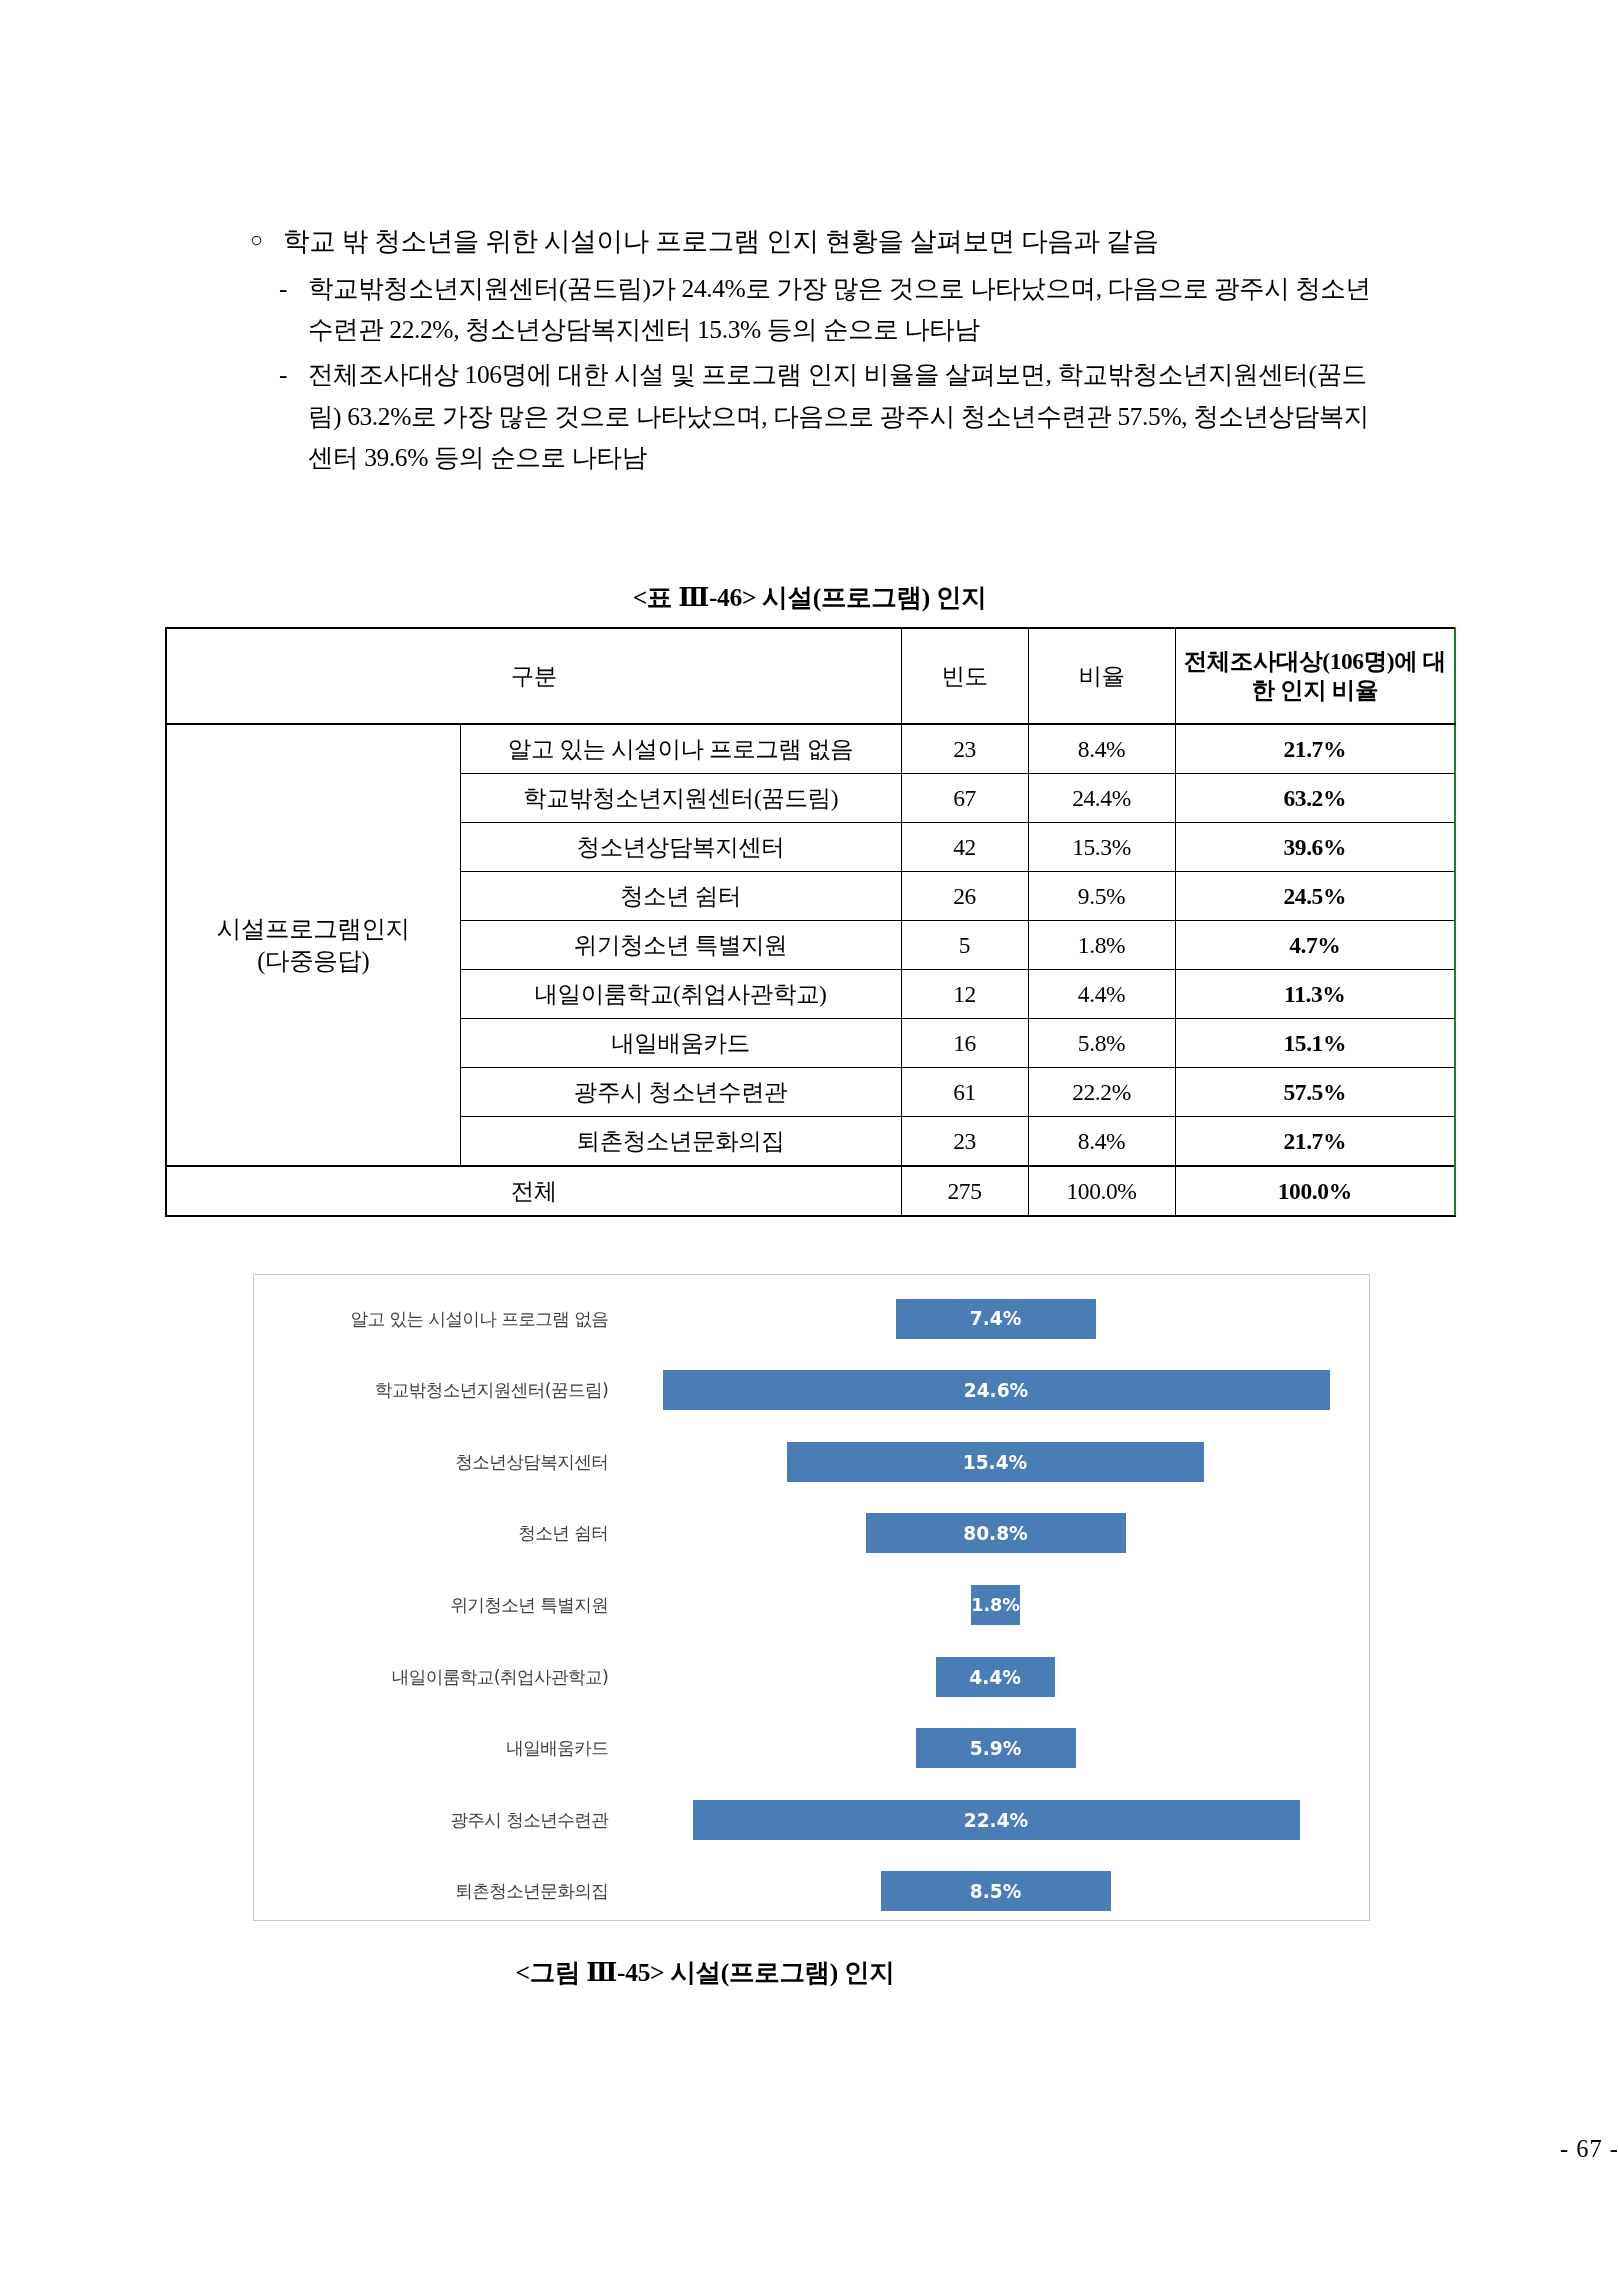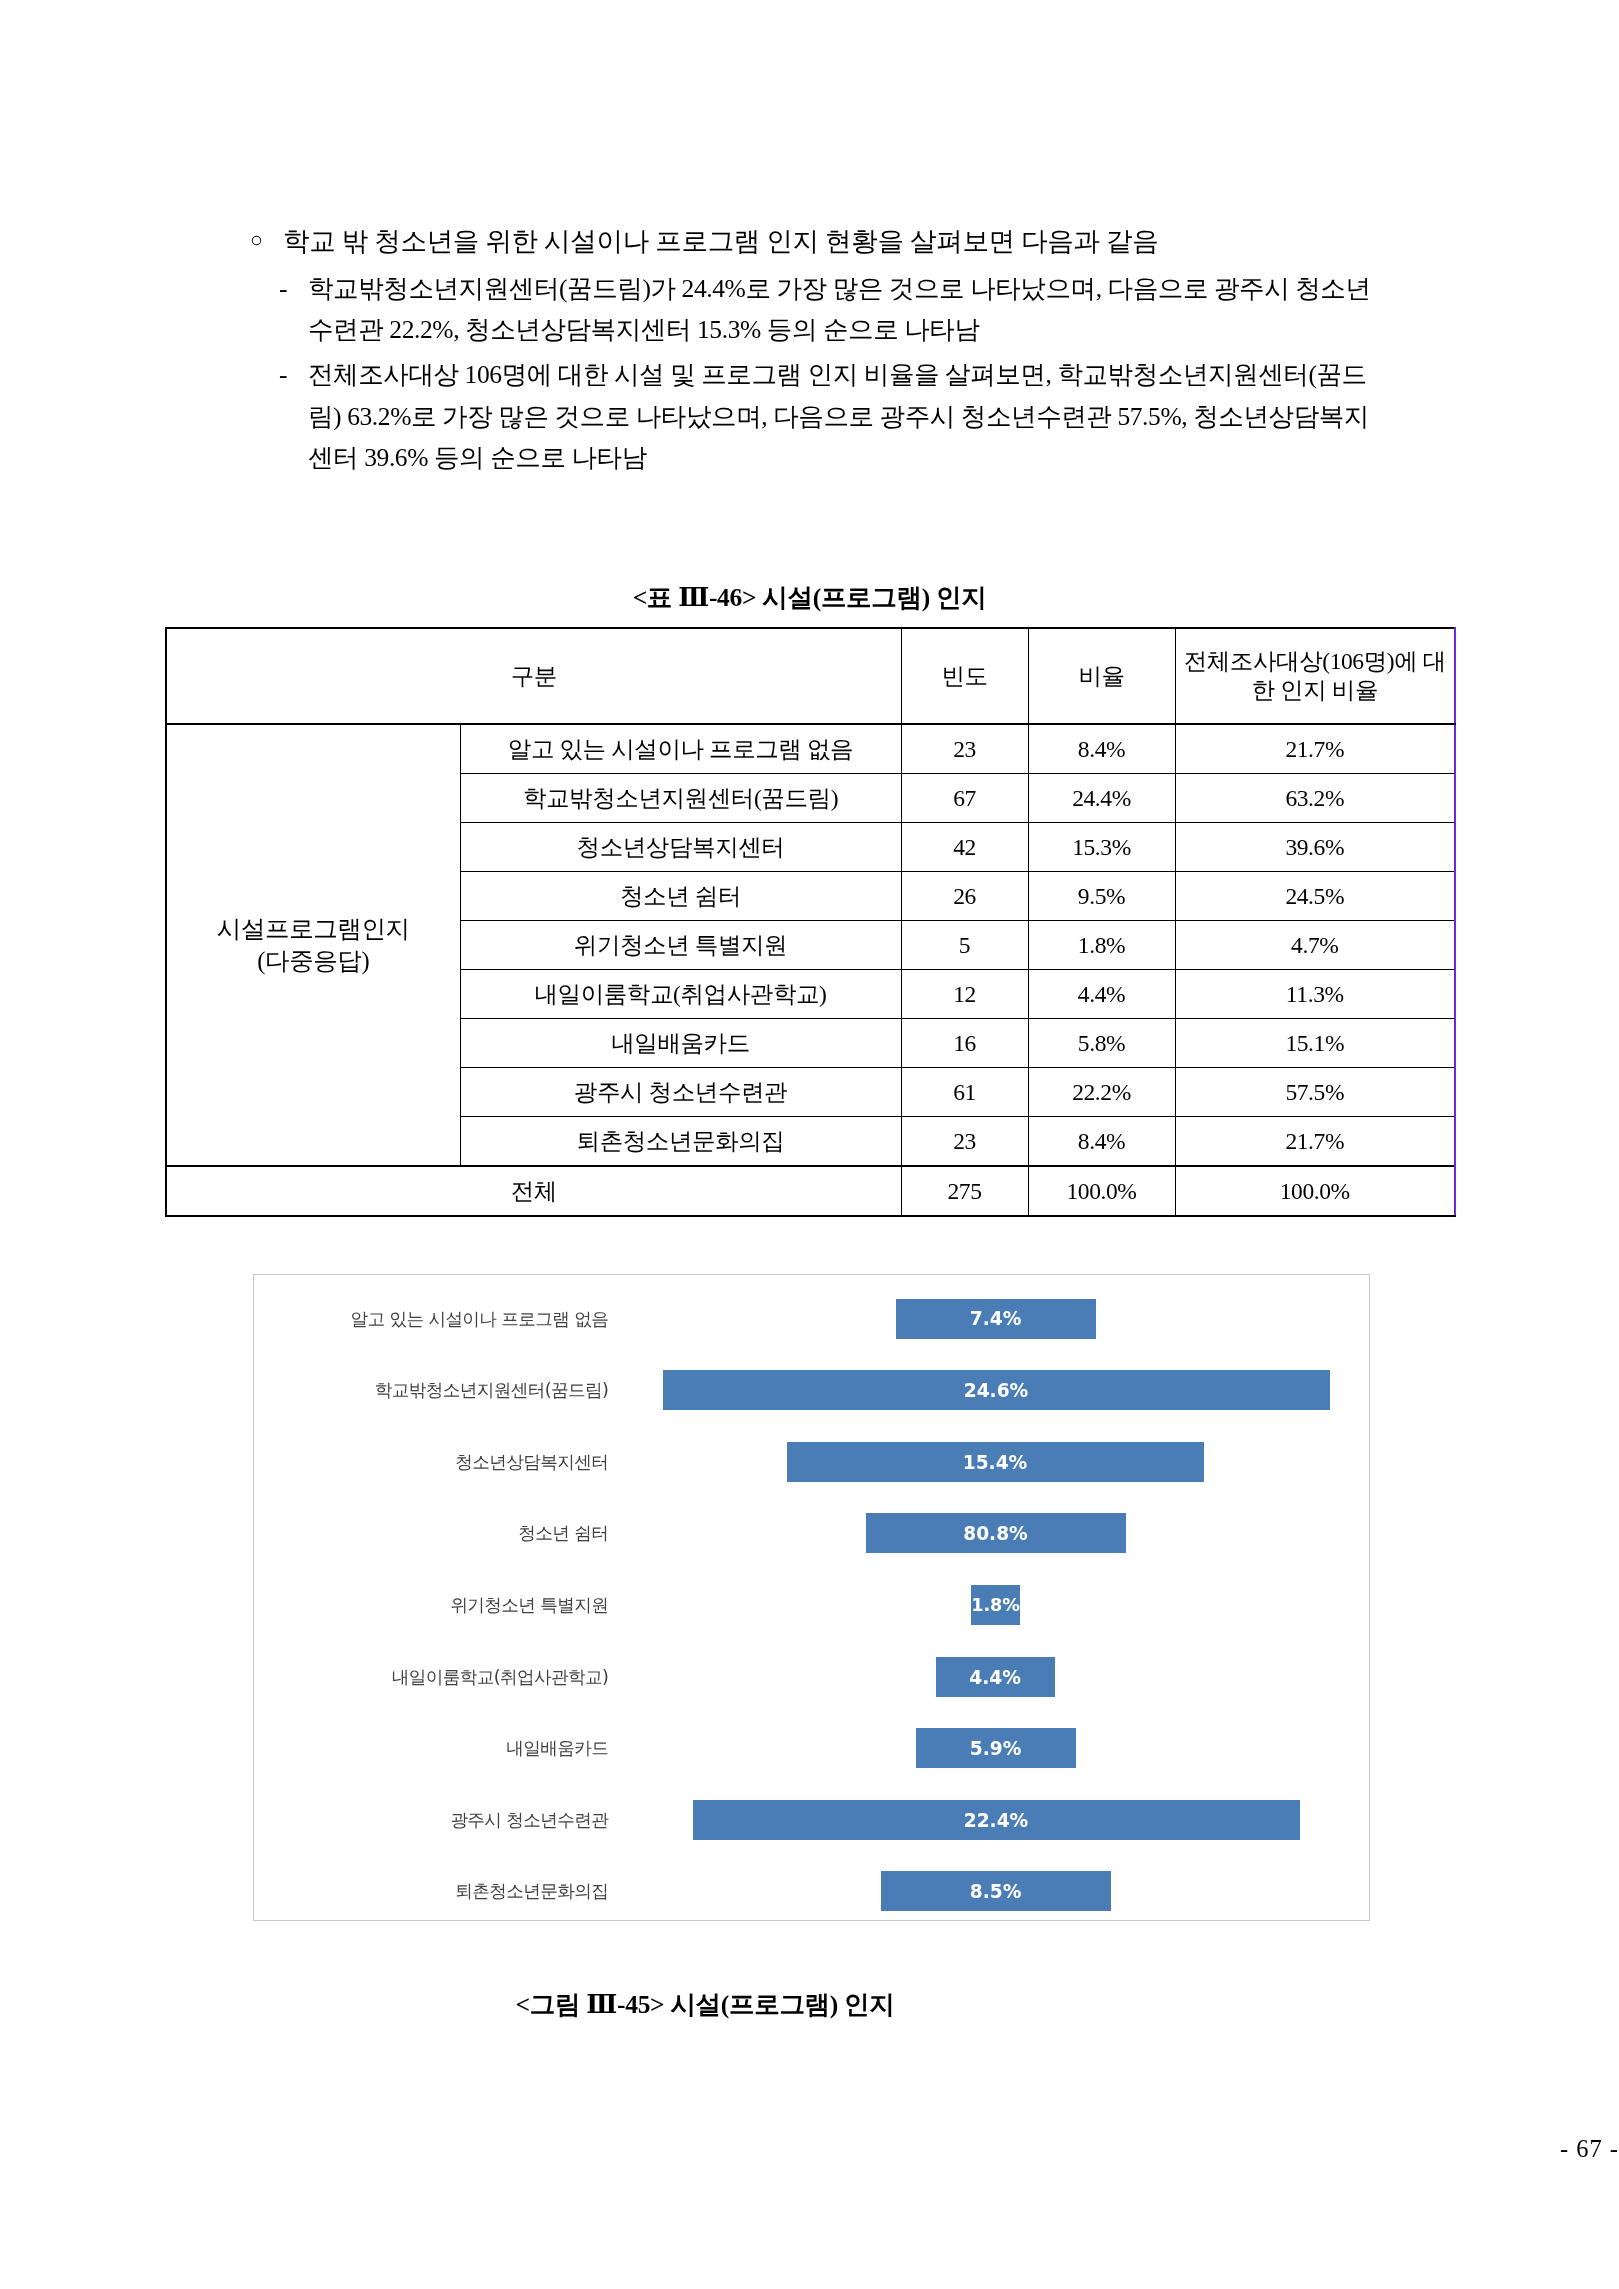--- a/index.html
+++ b/index.html
@@ -88,21 +88,21 @@
   }
   table.data td {
     border: 1px solid #000000;
     padding: 0;
     height: 48px;
     text-align: center;
     vertical-align: middle;
     letter-spacing: -0.4px;
   }
   table.data td.outer-l { border-left: 2px solid #000; }
-  table.data td.outer-r { border-right: 2px solid #6d28d9; }
+  table.data td.outer-r { border-right: 2px solid #15803d; font-weight: bold; }
   tr.hdr td {
     height: 94px;
     border-top: 2px solid #000;
     border-bottom: 2px solid #000;
     font-size: 23.5px;
     line-height: 1.22;
   }
   tr.total td {
     border-top: 2px solid #000;
     border-bottom: 2px solid #000;
@@ -177,21 +177,20 @@
   
   .fig-caption {
     position: absolute;
     left: 0;
     top: 1955px;
     width: 1410px;
     text-align: center;
     font-size: 25.5px;
     font-weight: bold;
     letter-spacing: -0.3px;
-    margin-top: 32px;
   }
 
   
   .page-number {
     position: absolute;
     left: 0;
     top: 2135px;
     width: 1619px;
     text-align: right;
     font-size: 24.5px;

